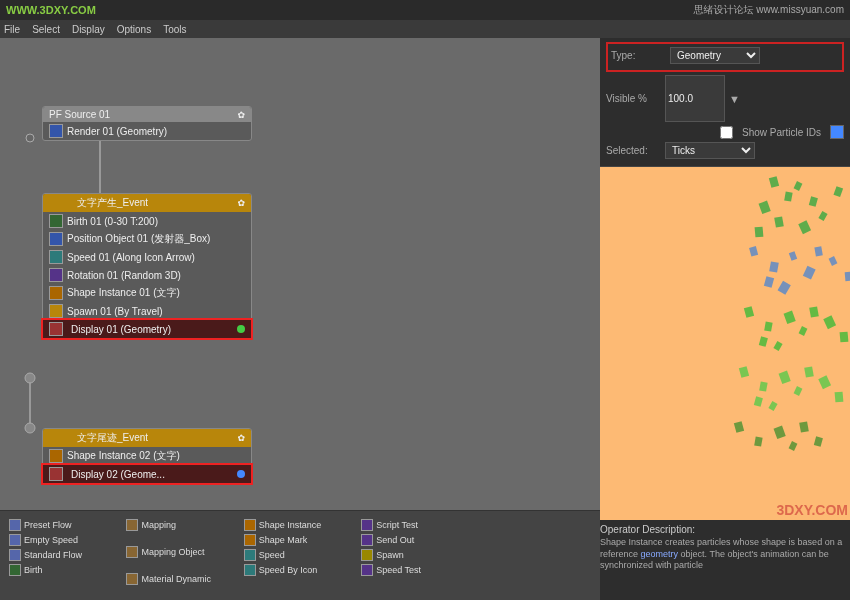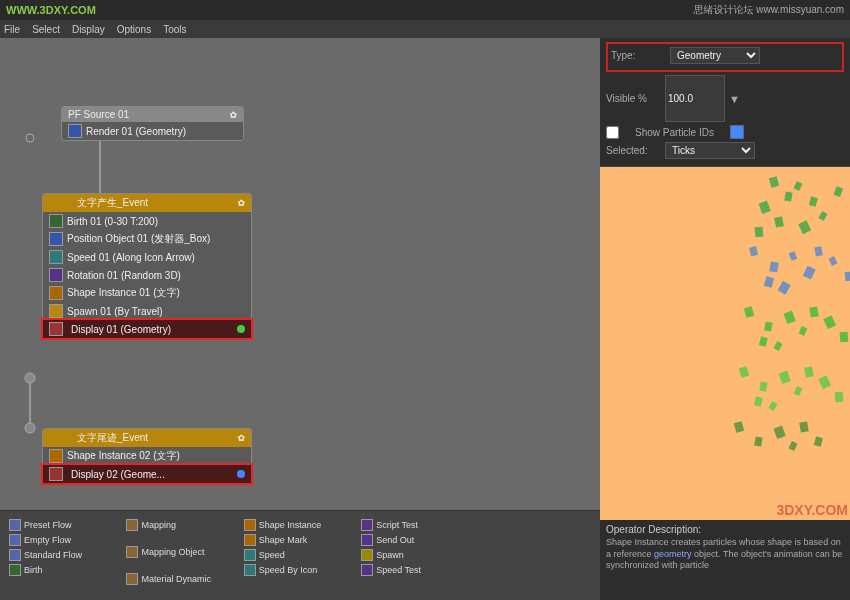--- a/index.html
+++ b/index.html
@@ -98,45 +98,46 @@
       background: #3a3a3a;
       color: #eee;
       border: 1px solid #555;
       font-size: 10px;
       padding: 17px 2px;
       width: 60px;
     }
     .checkbox-row {
       display: flex;
       align-items: center;
-      gap: 16px;
+      gap: 9px;
       color: #aaa;
       font-size: 10px;
       margin-bottom: 3px;
+      justify-content: flex-end;
     }
     .color-swatch {
       width: 14px;
       height: 14px;
       background: #4488ff;
       border: 1px solid #666;
       display: inline-block;
     }
 
     
     #viewport {
       flex: 1;
       background: #fdba74;
       position: relative;
       overflow: hidden;
     }
 
     
     #op-description {
       background: #2d2d2d;
-      padding: 4px 6px;
+      padding: 4px 0;
       flex: 0 0 auto;
       height: 80px;
       overflow: hidden;
     }
     #op-description .op-title {
       color: #ccc;
       font-size: 10px;
       margin-bottom: 2px;
     }
     #op-description .op-text {
@@ -277,21 +278,21 @@
 
       <line x1="100" y1="100" x2="100" y2="160" stroke="#aaa" stroke-width="1.5"></line>
 
       <line x1="30" y1="340" x2="30" y2="390" stroke="#aaa" stroke-width="1.5"></line>
       <circle cx="30" cy="340" r="5" fill="#888" stroke="#aaa" stroke-width="1"></circle>
       <circle cx="30" cy="390" r="5" fill="#888" stroke="#aaa" stroke-width="1"></circle>
 
       <circle cx="30" cy="100" r="4" fill="#666" stroke="#aaa" stroke-width="1"></circle>
     </svg>
 
-    <div class="node-box" style="left:42px; top:68px; width:183px;margin-left:19px;">
+    <div class="node-box" style="left:42px; top:68px; width:210px;">
       <div class="node-header">
         <span>PF Source 01</span>
         <span style="font-size:9px;">✿</span>
       </div>
       <div class="node-row">
         <span class="icon-sq blue-bg"></span>
         <span>Render 01 (Geometry)</span>
       </div>
     </div>
 
@@ -351,21 +352,21 @@
 
     <div id="bottom-bar">
 
       <div style="display:flex; flex-direction:column; gap:1px;">
         <div class="tool-item">
           <span class="icon-sq" style="background:#5566aa;width:12px;height:12px;"></span>
           <span>Preset Flow</span>
         </div>
         <div class="tool-item">
           <span class="icon-sq" style="background:#5566aa;width:12px;height:12px;"></span>
-          <span>Empty Flow</span>
+          <span>Empty Speed</span>
         </div>
         <div class="tool-item">
           <span class="icon-sq" style="background:#5566aa;width:12px;height:12px;"></span>
           <span>Standard Flow</span>
         </div>
         <div class="tool-item">
           <span class="icon-sq" style="background:#336633;width:12px;height:12px;"></span>
           <span>Birth</span>
         </div>
       </div>

